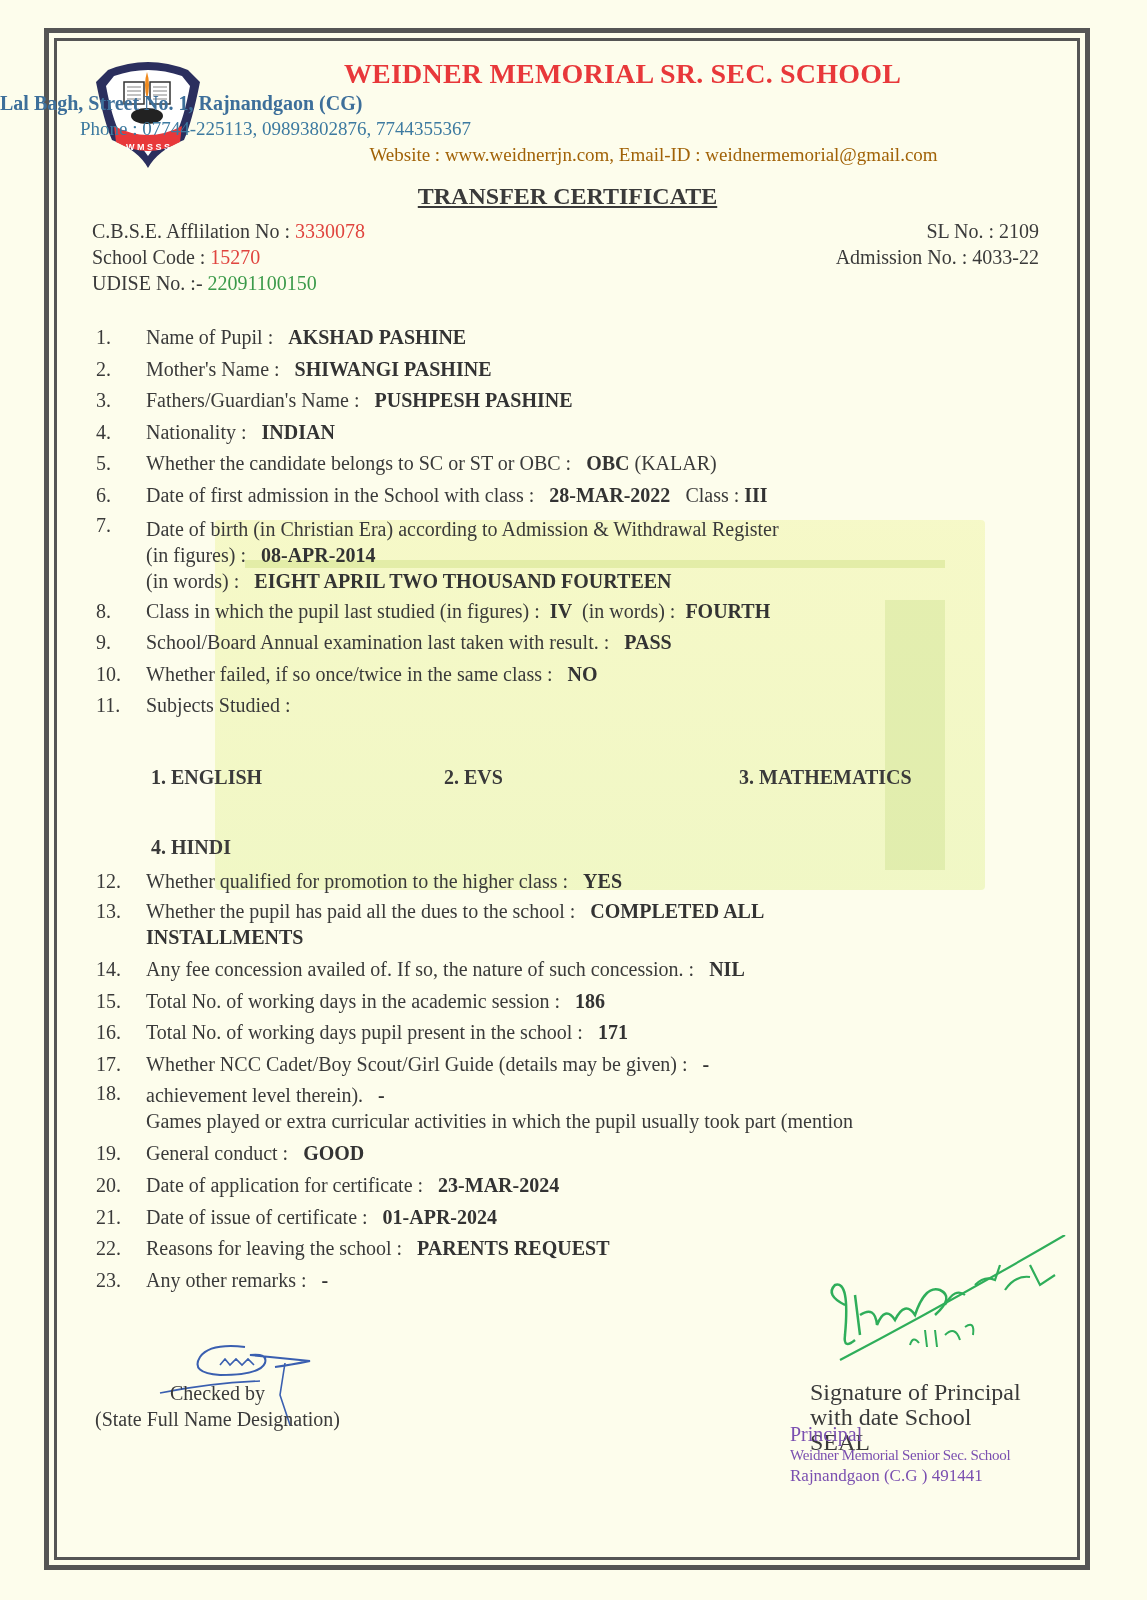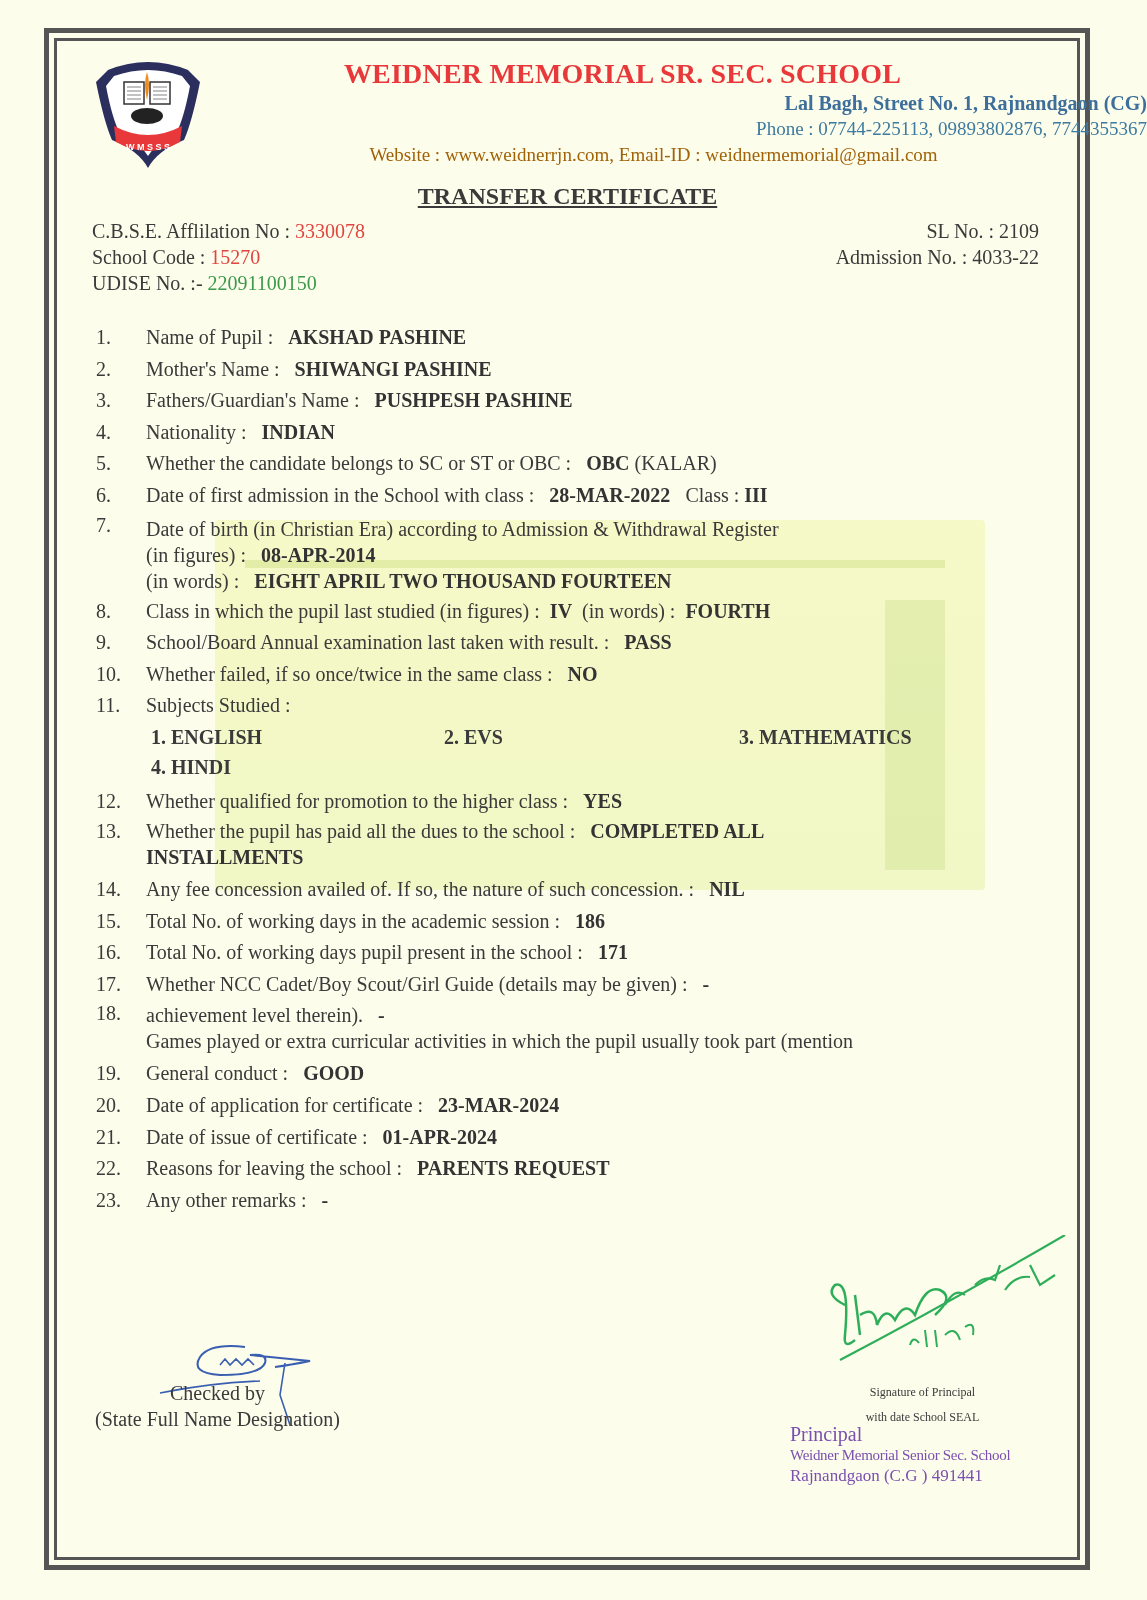--- a/index.html
+++ b/index.html
@@ -14,39 +14,39 @@
   .watermark { position: absolute; left: 215px; top: 520px; width: 770px; height: 370px;
     background: linear-gradient(180deg, rgba(240,245,170,0.55), rgba(225,240,150,0.45));
     border-radius: 4px; }
   .watermark:before { content: ""; position: absolute; left: 30px; top: 40px; width: 700px; height: 8px;
     background: rgba(200,220,120,0.4); }
   .watermark:after { content: ""; position: absolute; right: 40px; top: 80px; width: 60px; height: 270px;
     background: rgba(190,215,120,0.3); }
   .logo { position: absolute; left: 88px; top: 52px; width: 120px; height: 120px; }
   .school-name { position: absolute; left: 0; right: 0; top: 58px; padding-left: 98px; text-align: center;
     font-size: 28px; font-weight: bold; color: #e8383a; letter-spacing: 0.2px; }
-  .addr { position: absolute; top: 92px; left: 0; right: 0; text-align: right;
+  .addr { position: absolute; top: 92px; left: 0; right: 0; text-align: left;
     font-size: 20px; font-weight: bold; color: #3d6f9a; }
-  .phone { position: absolute; top: 118px; left: 0; right: 0; padding-left: 102px; text-align: right;
+  .phone { position: absolute; top: 118px; left: 0; right: 0; padding-left: 80px; text-align: left;
     font-size: 19px; color: #3d7aa0; }
   .web { position: absolute; top: 144px; left: 0; right: 0; padding-left: 160px; text-align: center;
     font-size: 19px; color: #a16207; }
   .title { position: absolute; top: 183px; left: 0; right: 12px; text-align: center; font-size: 24px;
     font-weight: bold; text-decoration: underline; color: #3a3a3a; padding-left: 0; }
   .meta-left { position: absolute; left: 92px; top: 218px; font-size: 20px; line-height: 26px; }
   .meta-right { position: absolute; right: 108px; top: 218px; font-size: 20px; line-height: 26px; text-align: right; }
   .red { color: #e0453f; } .green { color: #3b9a4a; }
   .items { position: absolute; left: 96px; top: 322px; width: 900px; font-size: 20px; }
   .row { position: relative; padding-left: 50px; line-height: 31.6px; }
   .row .num { position: absolute; left: 0; top: 0; }
   .row b { font-weight: bold; color: #333; }
-  .subjects { display: flex; padding-left: 55px; font-weight: bold; line-height: 30px; }
+  .subjects { display: flex; padding-left: 55px; font-weight: bold; line-height: 30px; margin-top: 40px; }
   .subjects span { display: inline-block; }
   .sig-left { position: absolute; left: 95px; top: 1380px; font-size: 20px; line-height: 26px; text-align: center; }
-  .sig-right { position: absolute; left: 810px; top: 1380px; font-size: 12px; line-height: 25px; text-align: center; width: 225px; }
+  .sig-right { position: absolute; left: 810px; top: 1380px; font-size: 24px; line-height: 25px; width: 225px; }
   .stamp { position: absolute; left: 790px; top: 1424px; width: 275px; text-align: left; color: #7a4fb0;
     font-family: Liberation Serif, serif; }
   .stamp .p1 { font-size: 20px; line-height: 20px; }
   .stamp .p2 { font-size: 15px; line-height: 22px; letter-spacing: -0.3px; }
   .stamp .p3 { font-size: 17px; line-height: 20px; }
   .sig-ink { position: absolute; }
 </style>
 </head>
 <body>
 

